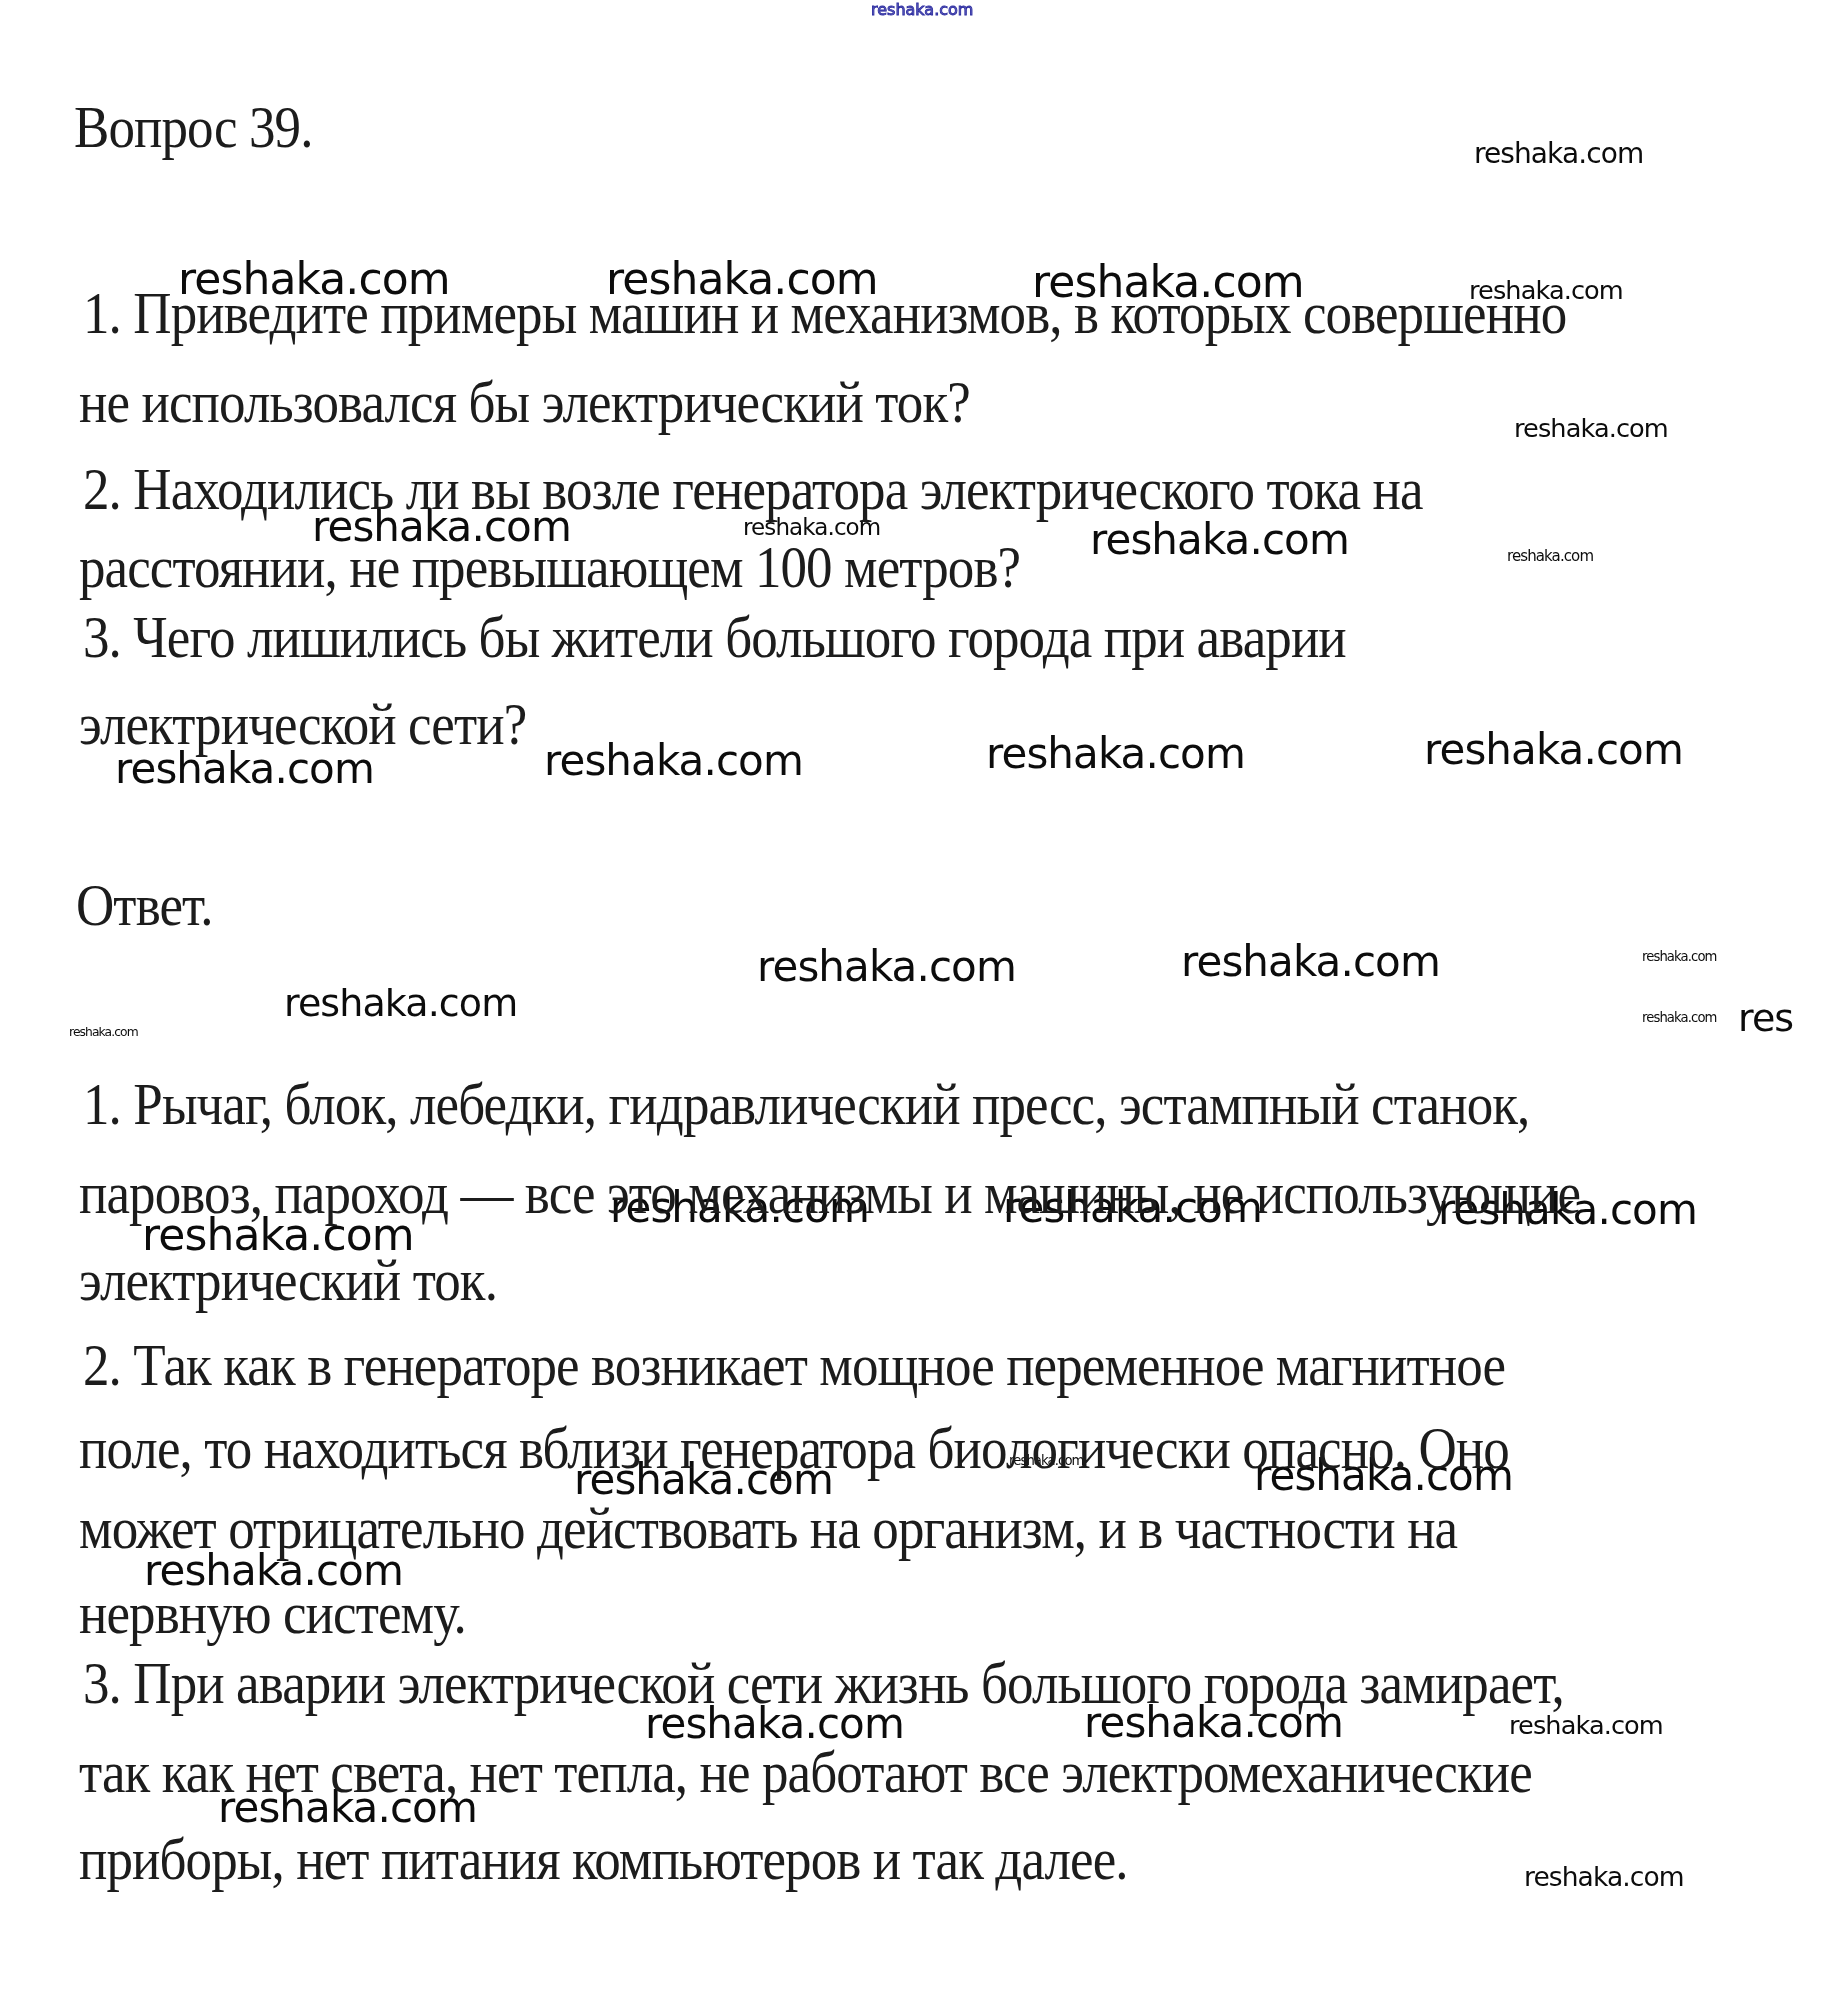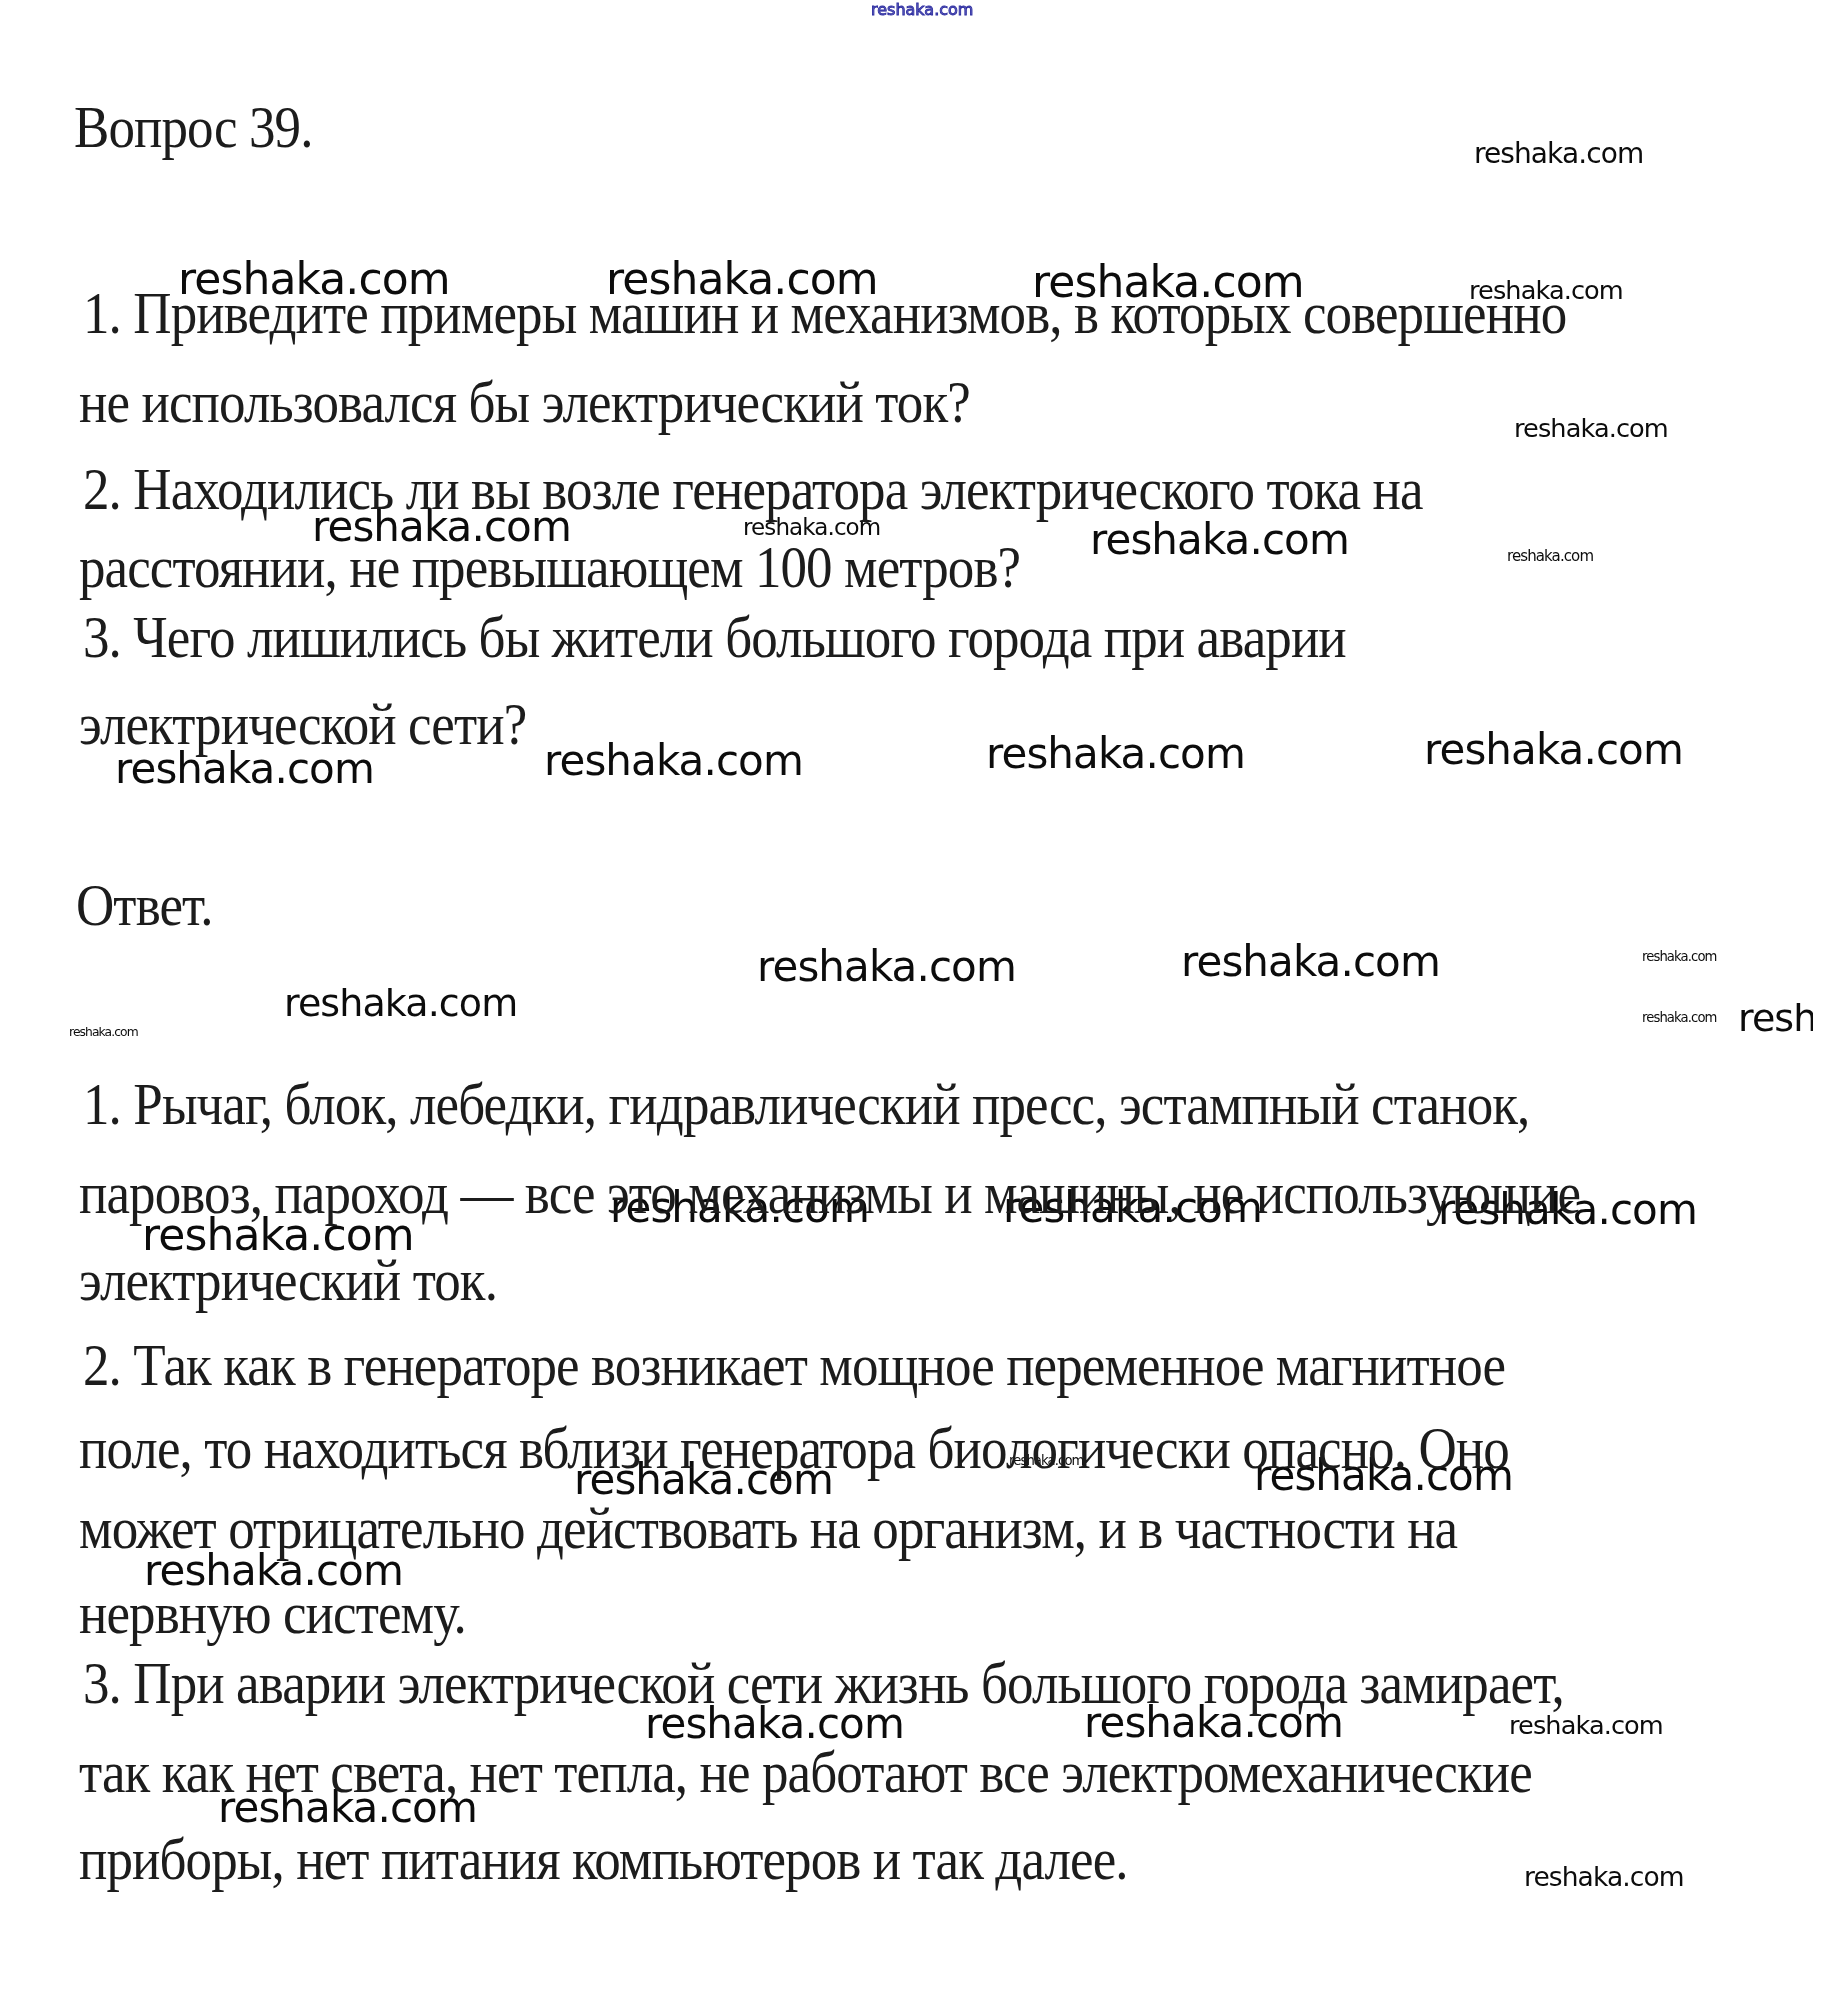--- a/index.html
+++ b/index.html
@@ -2,21 +2,20 @@
 <html style="font-size:15px"><head>
 <meta charset="utf-8">
 <style>
   html,body{margin:0;padding:0;background:#ffffff;}
   .page{
     position:relative;
     width:1793px;height:2009px;
     background:#ffffff;
     overflow:hidden;
     font-family:"Liberation Serif", serif;
-    padding-left:20px;
   }
   .tline{
     position:absolute;
     font-family:"Liberation Serif", serif;
     font-size:53px;
     letter-spacing:-0.9px;
     color:#1c1c1c;
     white-space:nowrap;
     transform:scaleY(1.12);
     transform-origin:0 0;

